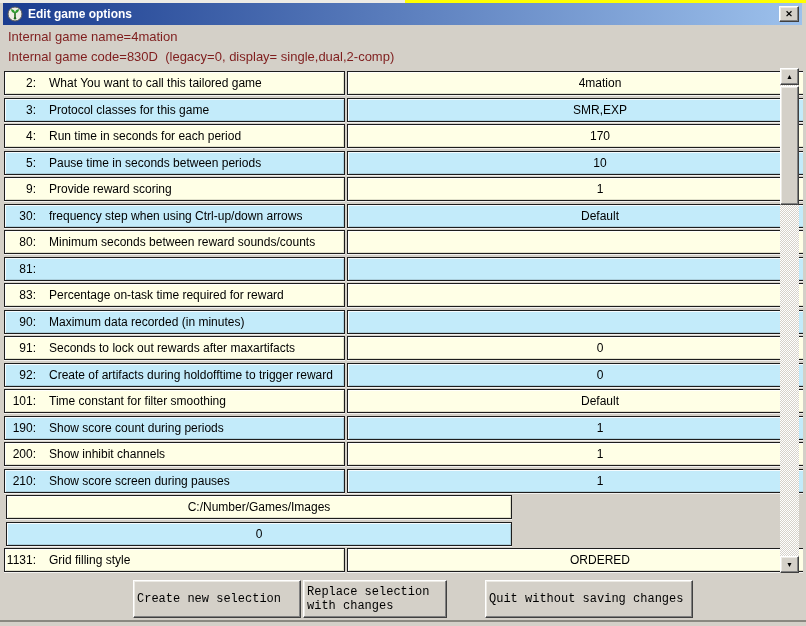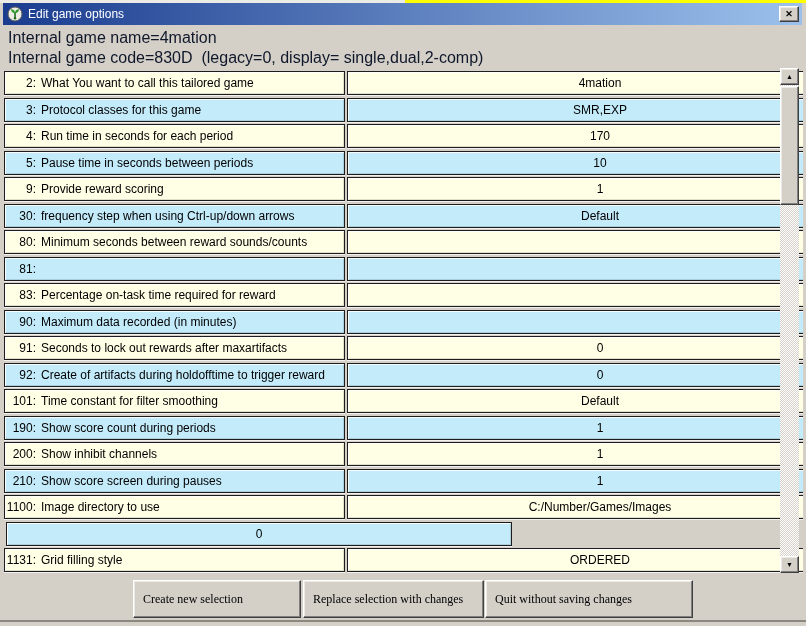--- a/index.html
+++ b/index.html
@@ -13,66 +13,66 @@
 
   
   .top-left-strip{position:absolute;left:0;top:0;width:405px;height:3px;background:#EDEBE5;}
   .top-accent{position:absolute;left:405px;top:0;width:401px;height:3px;background:var(--accent);}
 
   
   .titlebar{position:absolute;left:3px;top:3px;width:799px;height:22px;
     background:linear-gradient(to right,var(--tb1),var(--tb2));
     display:flex;align-items:center;padding-left:4px;}
   .app-icon{width:16px;height:16px;flex:none;display:inline-block;}
-  .title{color:#fff;font-weight:normal;font-size:12px;margin-left:5px;white-space:pre;}
+  .title{color:#fff;font-weight:bold;font-size:12px;margin-left:5px;white-space:pre;}
   .close-btn{position:absolute;right:3px;top:3px;width:20px;height:16px;background:var(--chrome);
     border:1px solid;border-color:#fff #404040 #404040 #fff;
     box-shadow:inset -1px -1px 0 #808080, inset 1px 1px 0 #ECEAE4;
     display:flex;align-items:center;justify-content:center;
     font-size:9px;font-weight:bold;color:#000;cursor:default;}
 
   
-  .hdr{position:absolute;left:8px;font-size:16px;color:#0f172a;white-space:pre;}
+  .hdr{position:absolute;left:8px;font-size:13px;color:#7f1d1d;white-space:pre;}
   .hdr1{top:29px;} .hdr2{top:49px;}
 
   
   .rows{position:absolute;left:4px;top:71px;width:774px;}
   .row{display:flex;height:24px;margin-bottom:2.5px;}
   .cell{height:24px;border:1px solid #1d1d1d;background:var(--cream);
     box-shadow:inset 1px 1px 0 rgba(255,255,255,.85), inset -1px -1px 0 rgba(0,0,0,.12), 0 1px 0 rgba(255,255,255,.7);
     display:flex;align-items:center;font-size:12px;color:#000;overflow:hidden;white-space:nowrap;}
   .cell.label{width:341px;flex:none;padding-right:1px;}
   .cell.value{width:506px;flex:none;margin-left:2px;justify-content:center;}
   .cell.blue{background:var(--blue);}
   .cell.cream{background:var(--cream);}
   .num{display:inline-block;width:31px;flex:none;text-align:right;margin-right:5px;}
-  .lbl{overflow:hidden;text-overflow:clip;}
+  .lbl{overflow:hidden;text-overflow:clip;margin-left:8px;}
 
   
   .scrollbar{position:absolute;left:780px;top:68px;width:19px;height:505px;}
   .sb-btn{position:absolute;left:0;width:19px;height:17px;background:var(--chrome);
     border:1px solid;border-color:#fff #404040 #404040 #fff;
     box-shadow:inset -1px -1px 0 #808080, inset 1px 1px 0 #ECEAE4;
     display:flex;align-items:center;justify-content:center;font-size:7px;color:#000;}
   .sb-up{top:0;} .sb-down{bottom:0;}
   .sb-track{position:absolute;left:0;top:17px;bottom:17px;width:19px;background-color:#E9E7DC;
     background-image:conic-gradient(#ffffff 25%, #D6D2CA 0 50%, #ffffff 0 75%, #D6D2CA 0);
     background-size:2px 2px;}
   .sb-thumb{position:absolute;left:0;top:1px;width:19px;height:119px;background:var(--chrome);
     border:1px solid;border-color:#fff #404040 #404040 #fff;
     box-shadow:inset -1px -1px 0 #808080, inset 1px 1px 0 #ECEAE4;}
 
   
   .btnrow button{position:absolute;top:580px;height:38px;background:var(--chrome);
     border:1px solid;border-color:#fff #404040 #404040 #fff;
     box-shadow:inset -1px -1px 0 #808080, inset 1px 1px 0 #ECEAE4;
-    font-family:Liberation Serif, serif;font-size:12px;color:#000;
-    text-align:left;padding-left:9px;cursor:default;}
+    font-family:Liberation Mono, monospace;font-size:12px;color:#000;
+    text-align:left;padding-left:3px;cursor:default;}
   .btn-create{left:133px;width:168px;}
-  .btn-replace{left:303px;width:181px;}
+  .btn-replace{left:303px;width:144px;}
   .btn-quit{left:485px;width:208px;}
 
   .bottom-line{position:absolute;left:0;top:620px;width:806px;height:2px;background:#8A8880;}
   .right-edge{position:absolute;right:0;top:3px;width:3px;bottom:6px;background:var(--chrome);}
 </style>
 </head>
 <body>
 
 <div id="win">
 
@@ -204,24 +204,20 @@
         <div class="cell value cream">1</div>
       </div>
       <div class="row">
         <div class="cell label blue">
           <span class="num">210:</span>
           <span class="lbl">Show score screen during pauses</span>
         </div>
         <div class="cell value blue">1</div>
       </div>
       <div class="row">
-        <div class="cell label cream">
-          <span class="num">1100:</span>
-          <span class="lbl">Image directory to use</span>
-        </div>
         <div class="cell value cream">C:/Number/Games/Images</div>
       </div>
       <div class="row">
         <div class="cell value blue">0</div>
       </div>
       <div class="row">
         <div class="cell label cream">
           <span class="num">1131:</span>
           <span class="lbl">Grid filling style</span>
         </div>

